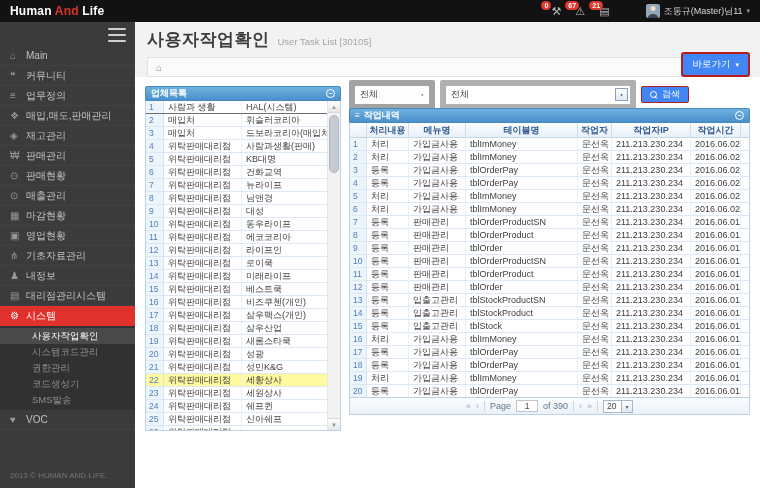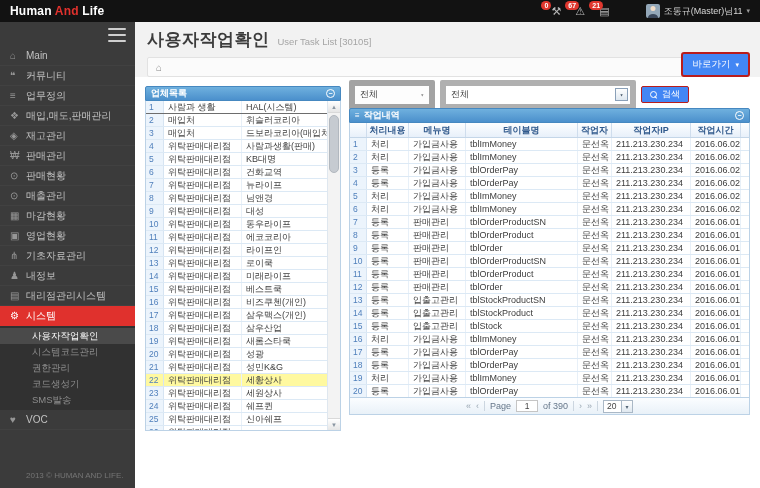--- a/index.html
+++ b/index.html
@@ -30,21 +30,21 @@
   .hamburger{align-self:flex-end;margin:6px 9px 4px;width:18px;height:14px;display:flex;flex-direction:column;justify-content:space-between;cursor:pointer;}
   .hamburger i{display:block;height:2px;background:#cfcfcf;border-radius:1px;}
   .menu{display:flex;flex-direction:column;}
   .side-item{height:20px;display:flex;align-items:center;padding:0 10px;font-size:10px;color:#c2c2c2;border-bottom:1px solid #414141;cursor:pointer;white-space:nowrap;}
   .side-item .ic{width:16px;font-size:10px;color:#969696;flex:0 0 16px;}
   .side-item.active{background:var(--accent-red);color:#fff;border-bottom-color:var(--accent-red);}
   .side-item.active .ic{color:#fff;}
   .submenu{background:#313131;padding:2px 0;}
   .sub-item{height:16px;display:flex;align-items:center;padding-left:32px;font-size:9.5px;color:#8d8d8d;cursor:pointer;white-space:nowrap;}
   .sub-item.active{background:#4a4a4a;color:#fafafa;}
-  .side-footer{margin-top:auto;padding:6px 26px 8px;font-size:8px;color:#757575;white-space:nowrap;}
+  .side-footer{margin-top:auto;padding:6px 10px 8px;font-size:8px;color:#757575;white-space:nowrap;}
 
   
   .main{position:absolute;top:22px;left:135px;right:0;bottom:0;background:#fff;overflow:hidden;}
   .top-area{background:#f2f2f2;padding:6px 12px 0;position:relative;}
   .title-row{height:24px;display:flex;align-items:baseline;}
   .title-row h1{font-size:17px;font-weight:600;color:#3c3c3c;letter-spacing:.5px;}
   .subtitle{font-size:9.5px;color:#a5a5a5;margin-left:8px;}
   .shortcut{position:absolute;right:10px;top:30px;background:var(--button-blue);border:2px solid #b91c1c;color:#fff;font-size:9.5px;border-radius:3px;padding:4px 9px;display:flex;align-items:center;gap:5px;cursor:pointer;z-index:5;font-family:"Liberation Sans",sans-serif;}
   .sc-caret{font-size:7px;}
   .breadcrumb{margin:5px 0 7px;background:#fbfbfb;border:1px solid #e2e2e2;height:20px;display:flex;align-items:center;padding:0 8px;font-size:9.5px;color:#666;border-radius:2px;gap:5px;}

